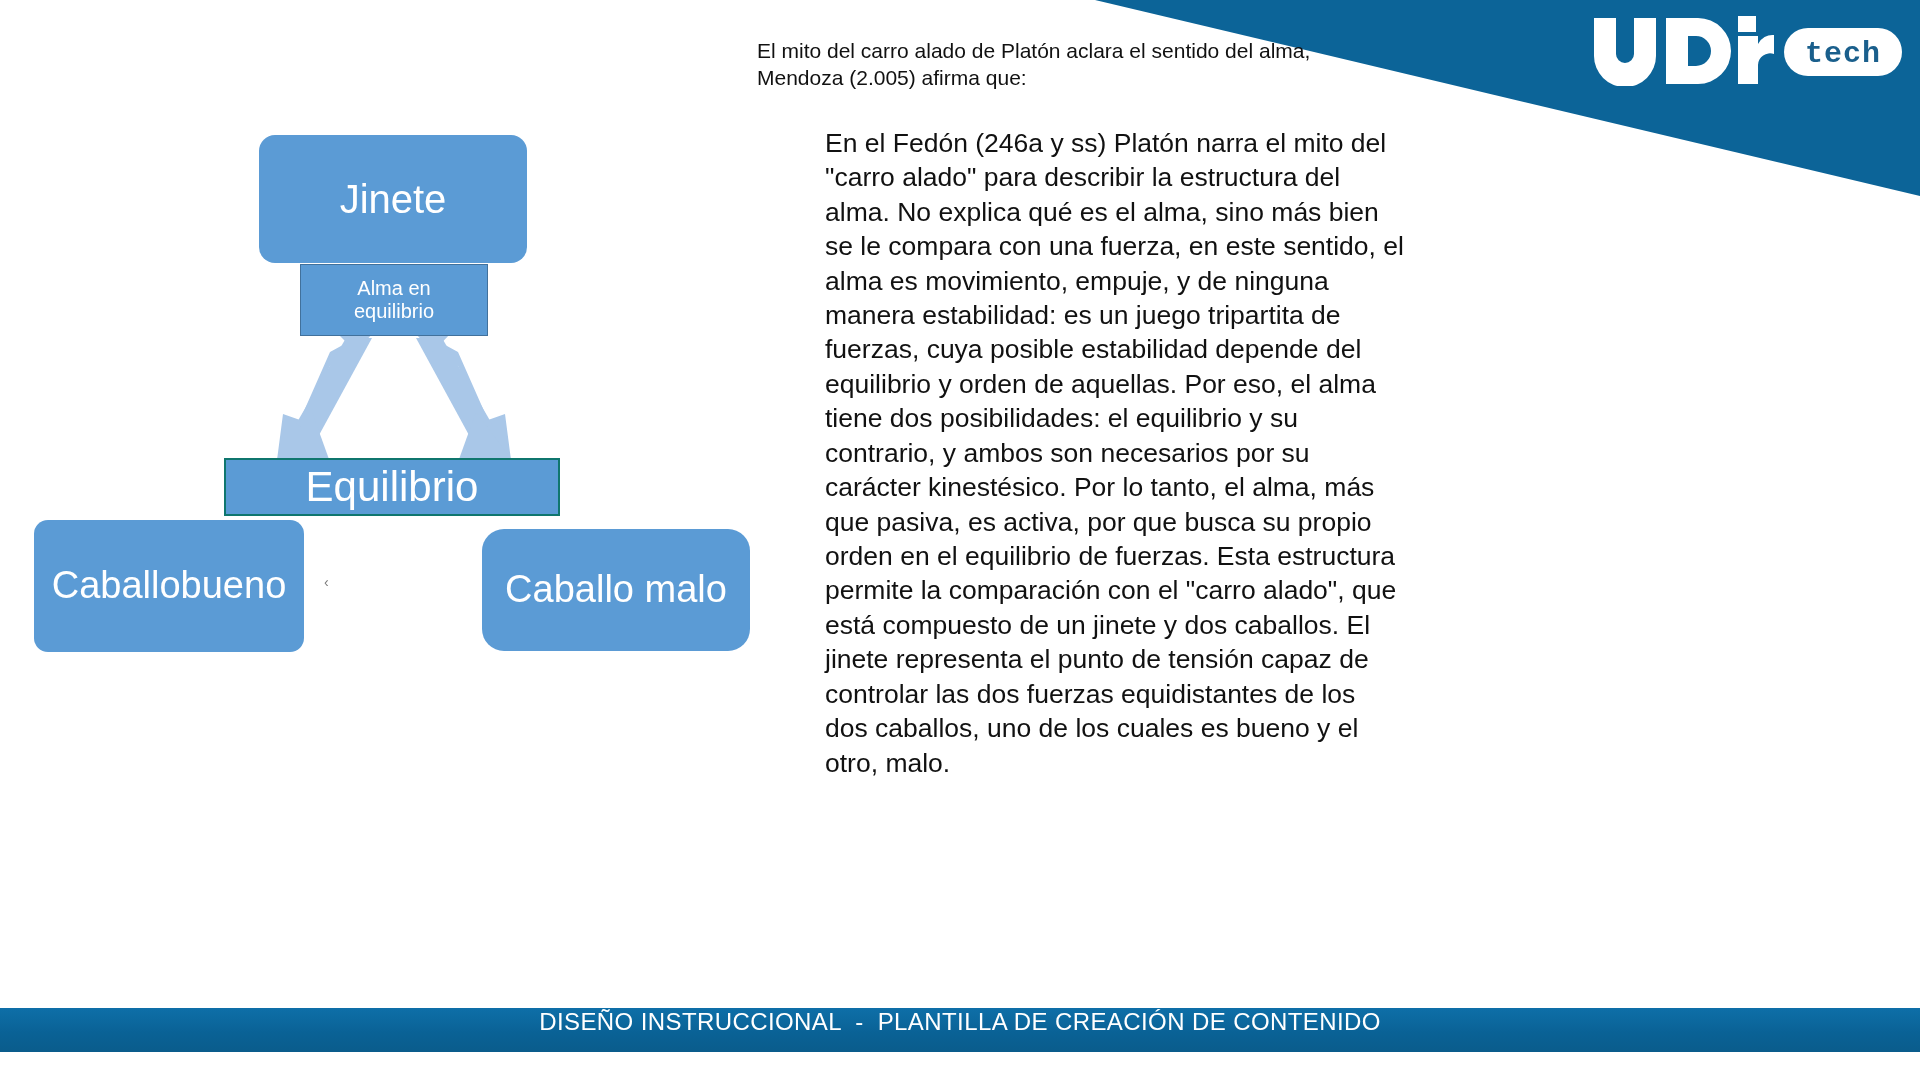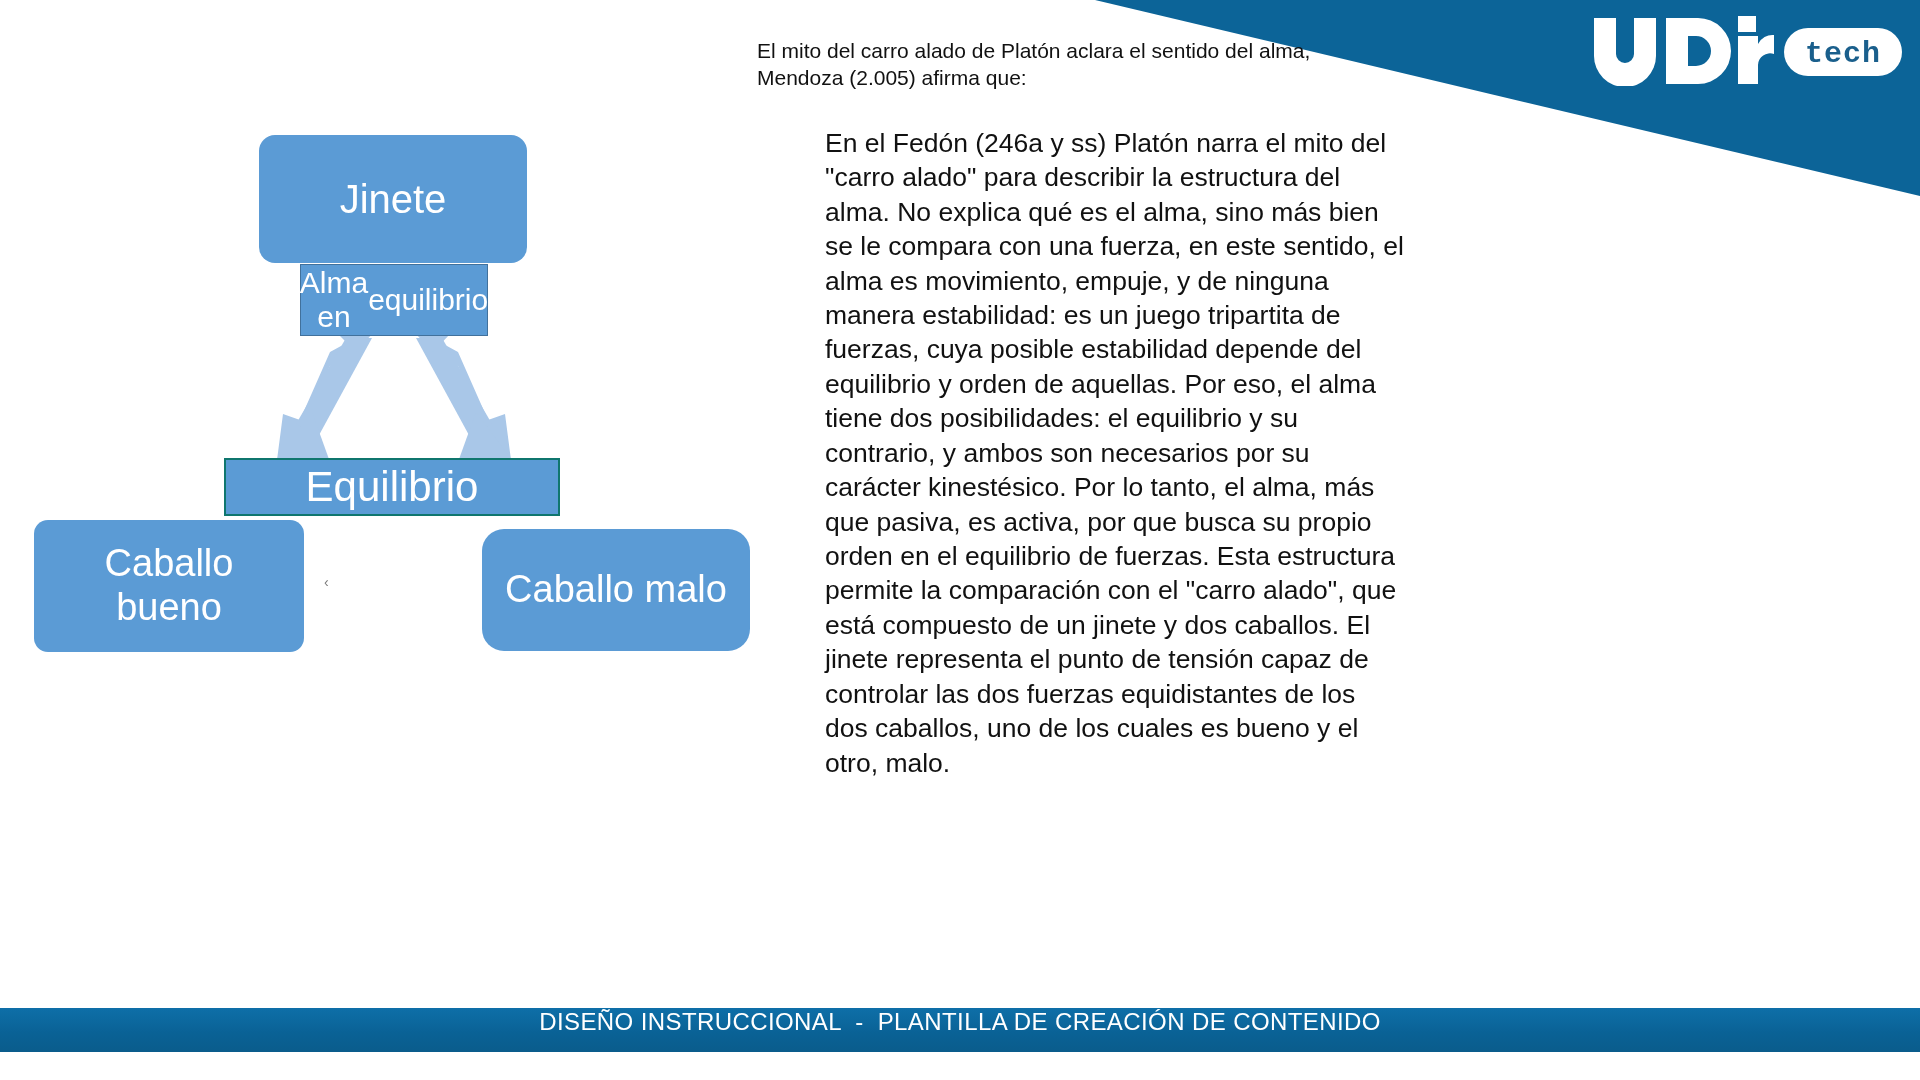--- a/index.html
+++ b/index.html
@@ -69,40 +69,40 @@
     height: 128px;
     border-radius: 16px;
     font-size: 40px;
   }
   .node-alma {
     left: 300px;
     top: 264px;
     width: 188px;
     height: 72px;
     border: 1px solid #41719C;
-    font-size: 30px;
-    flex-direction: row;
+    font-size: 20px;
+    flex-direction: column;
   }
   .node-alma span { display: block; }
   .node-equilibrio {
     left: 224px;
     top: 458px;
     width: 336px;
     height: 58px;
     border: 2px solid #0f766e;
     font-size: 42px;
   }
   .node-caballo-bueno {
     left: 34px;
     top: 520px;
     width: 270px;
     height: 132px;
     border-radius: 14px;
     font-size: 38px;
-    flex-direction: column;
+    flex-direction: row;
   }
   .node-caballo-malo {
     left: 482px;
     top: 529px;
     width: 268px;
     height: 122px;
     border-radius: 22px;
     font-size: 38px;
   }
   .arrows {

